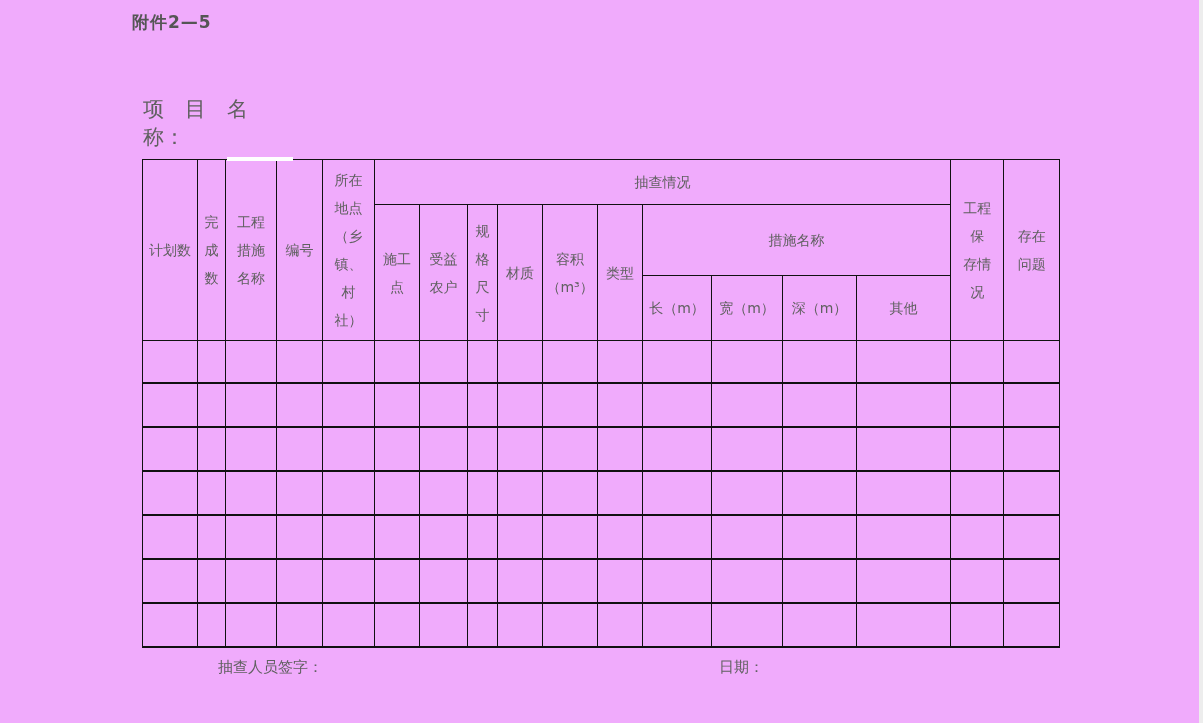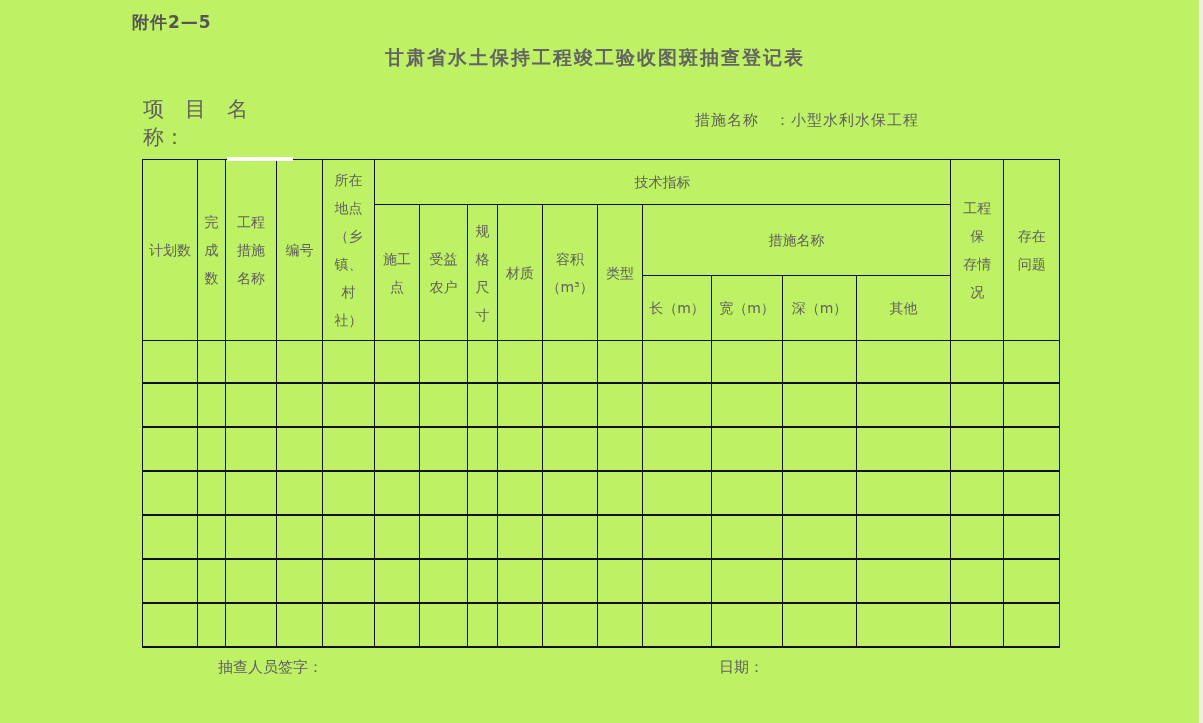--- a/index.html
+++ b/index.html
@@ -1,19 +1,19 @@
 <!DOCTYPE html>
 <html><head>
 <meta charset="utf-8">
 <style>
   html,body{margin:0;padding:0;background:#fff;}
   .page{
     position:relative;
     width:1203px;height:723px;
-    background:#bef264;
+    background:#f0abfc;
     font-family:"DejaVu Sans",sans-serif;
     color:#606060;
     overflow:hidden;
   }
   .edge-strip{
     position:absolute;right:0;top:0;width:4px;height:100%;
     background:#ededed;
   }
   .attachment{
     position:absolute;left:132px;top:11px;
@@ -65,26 +65,24 @@
     position:absolute;left:719px;top:658px;font-size:15px;text-align:center;
   }
 </style>
 </head>
 <body>
 
 <div class="page">
 
   <div class="attachment">附件2—5</div>
 
-  <div class="title">甘肃省水土保持工程竣工验收图斑抽查登记表</div>
 
   <div class="project-label">项　目　名
 称：</div>
 
-  <div class="measure-label">措施名称　：小型水利水保工程</div>
 
   <table class="form-table">
     <colgroup>
       <col style="width:55px">
         <col style="width:28px">
         <col style="width:51px">
       <col style="width:46px">
         <col style="width:52px">
         <col style="width:45px">
       <col style="width:48px">
@@ -108,21 +106,21 @@
         <th rowspan="3">工程
 措施
 名称</th>
         <th rowspan="3">编号</th>
         <th rowspan="3">所在
 地点
 （乡
 镇、
 村
 社）</th>
-        <th colspan="10">技术指标</th>
+        <th colspan="10">抽查情况</th>
         <th rowspan="3">工程
 保
 存情
 况</th>
         <th rowspan="3">存在
 问题</th>
       </tr>
       <tr class="rh2">
         <th rowspan="2">施工
 点</th>

